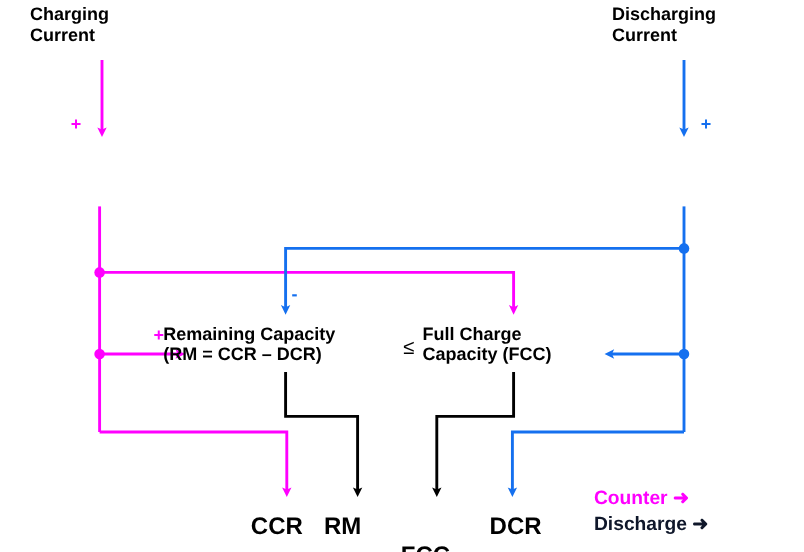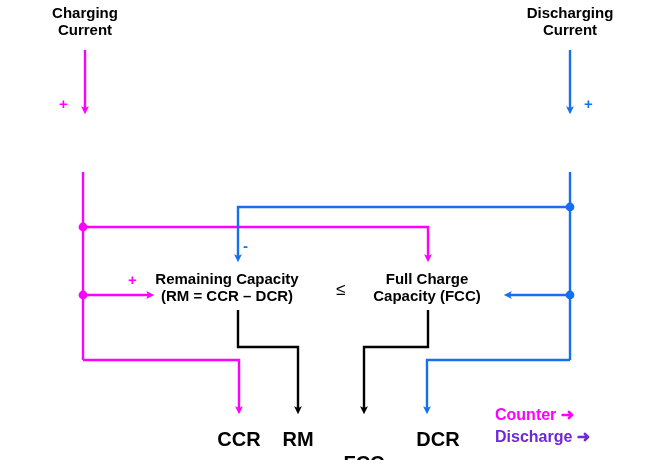--- a/index.html
+++ b/index.html
@@ -22,21 +22,20 @@
     top: 0;
     width: 670px;
     height: 460px;
   }
   .lbl {
     position: absolute;
     font-family: "Liberation Sans", sans-serif;
     font-weight: bold;
     color: #000000;
     white-space: pre;
-    text-align: center;
     line-height: 1.12;
     font-size: 15px;
   }
   .lbl.node {
     font-size: 15px;
   }
   .lbl.out {
     font-size: 20px;
   }
   .sign {
@@ -56,21 +55,21 @@
     font-weight: normal;
   }
   .legend-row {
     position: absolute;
     font-family: "Liberation Sans", sans-serif;
     font-weight: bold;
     font-size: 16px;
     white-space: pre;
   }
   .legend-row.mag { color: #ff00ff; }
-  .legend-row.blu { color: #6d28d9; }
+  .legend-row.blu { color: #0f172a; }
 </style>
 </head>
 <body>
 
 <div id="canvas">
 
   <svg class="wires" viewBox="0 0 670 460">
     <defs>
       <marker id="ah-mag" markerWidth="9" markerHeight="9" refX="4.2" refY="4.5" orient="auto" markerUnits="userSpaceOnUse">
         <path d="M0.4,0.6 L8.4,4.5 L0.4,8.4 L2.2,4.5 Z" fill="#ff00ff"></path>

